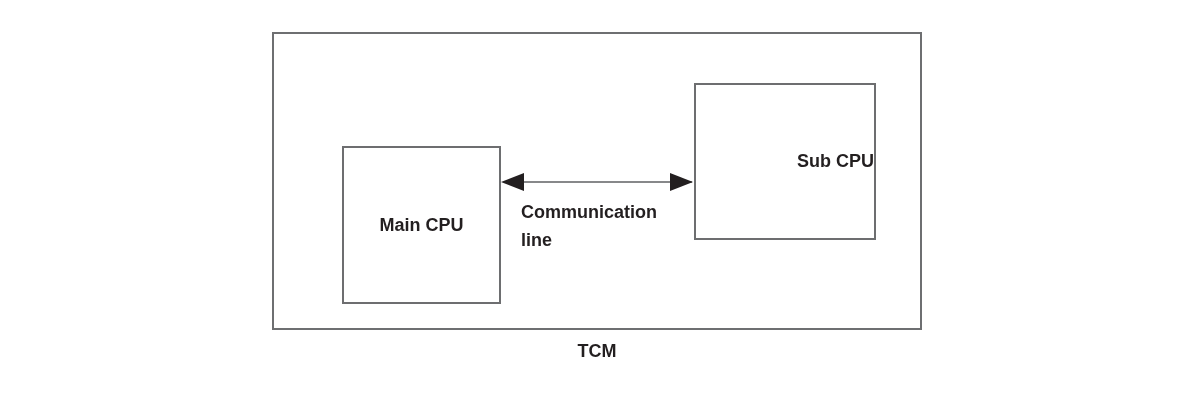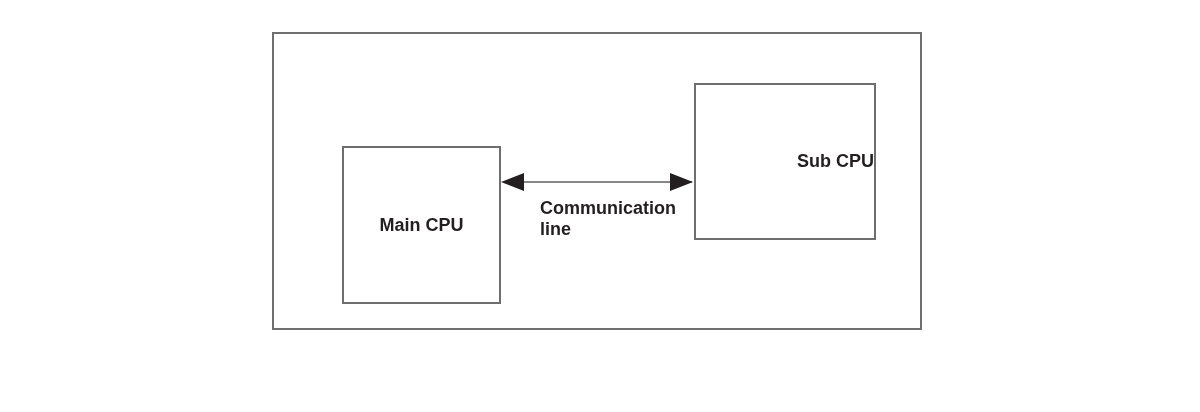--- a/index.html
+++ b/index.html
@@ -77,24 +77,24 @@
     left: 670px;
     top: 173px;
     width: 0;
     height: 0;
     border-top: 9px solid transparent;
     border-bottom: 9px solid transparent;
     border-left: 23px solid var(--arrow-head, #231f20);
   }
   .connection-label {
     position: absolute;
-    left: 540px;
+    left: 521px;
     top: 198px;
     font-size: 18px;
-    line-height: 21px;
+    line-height: 28px;
     font-weight: bold;
     color: var(--text, #231f20);
     white-space: pre-line;
   }
   .outer-label {
     position: absolute;
     left: 272px;
     top: 341px;
     width: 650px;
     text-align: center;
@@ -118,14 +118,15 @@
     <span class="node-label">Sub CPU</span>
   </div>
 
   <div class="arrow-line"></div>
   <div class="arrowhead-left"></div>
   <div class="arrowhead-right"></div>
 
   <div class="connection-label">Communication
 line</div>
 
+  <div class="outer-label">TCM</div>
 
 </div>
 
 </body></html>

